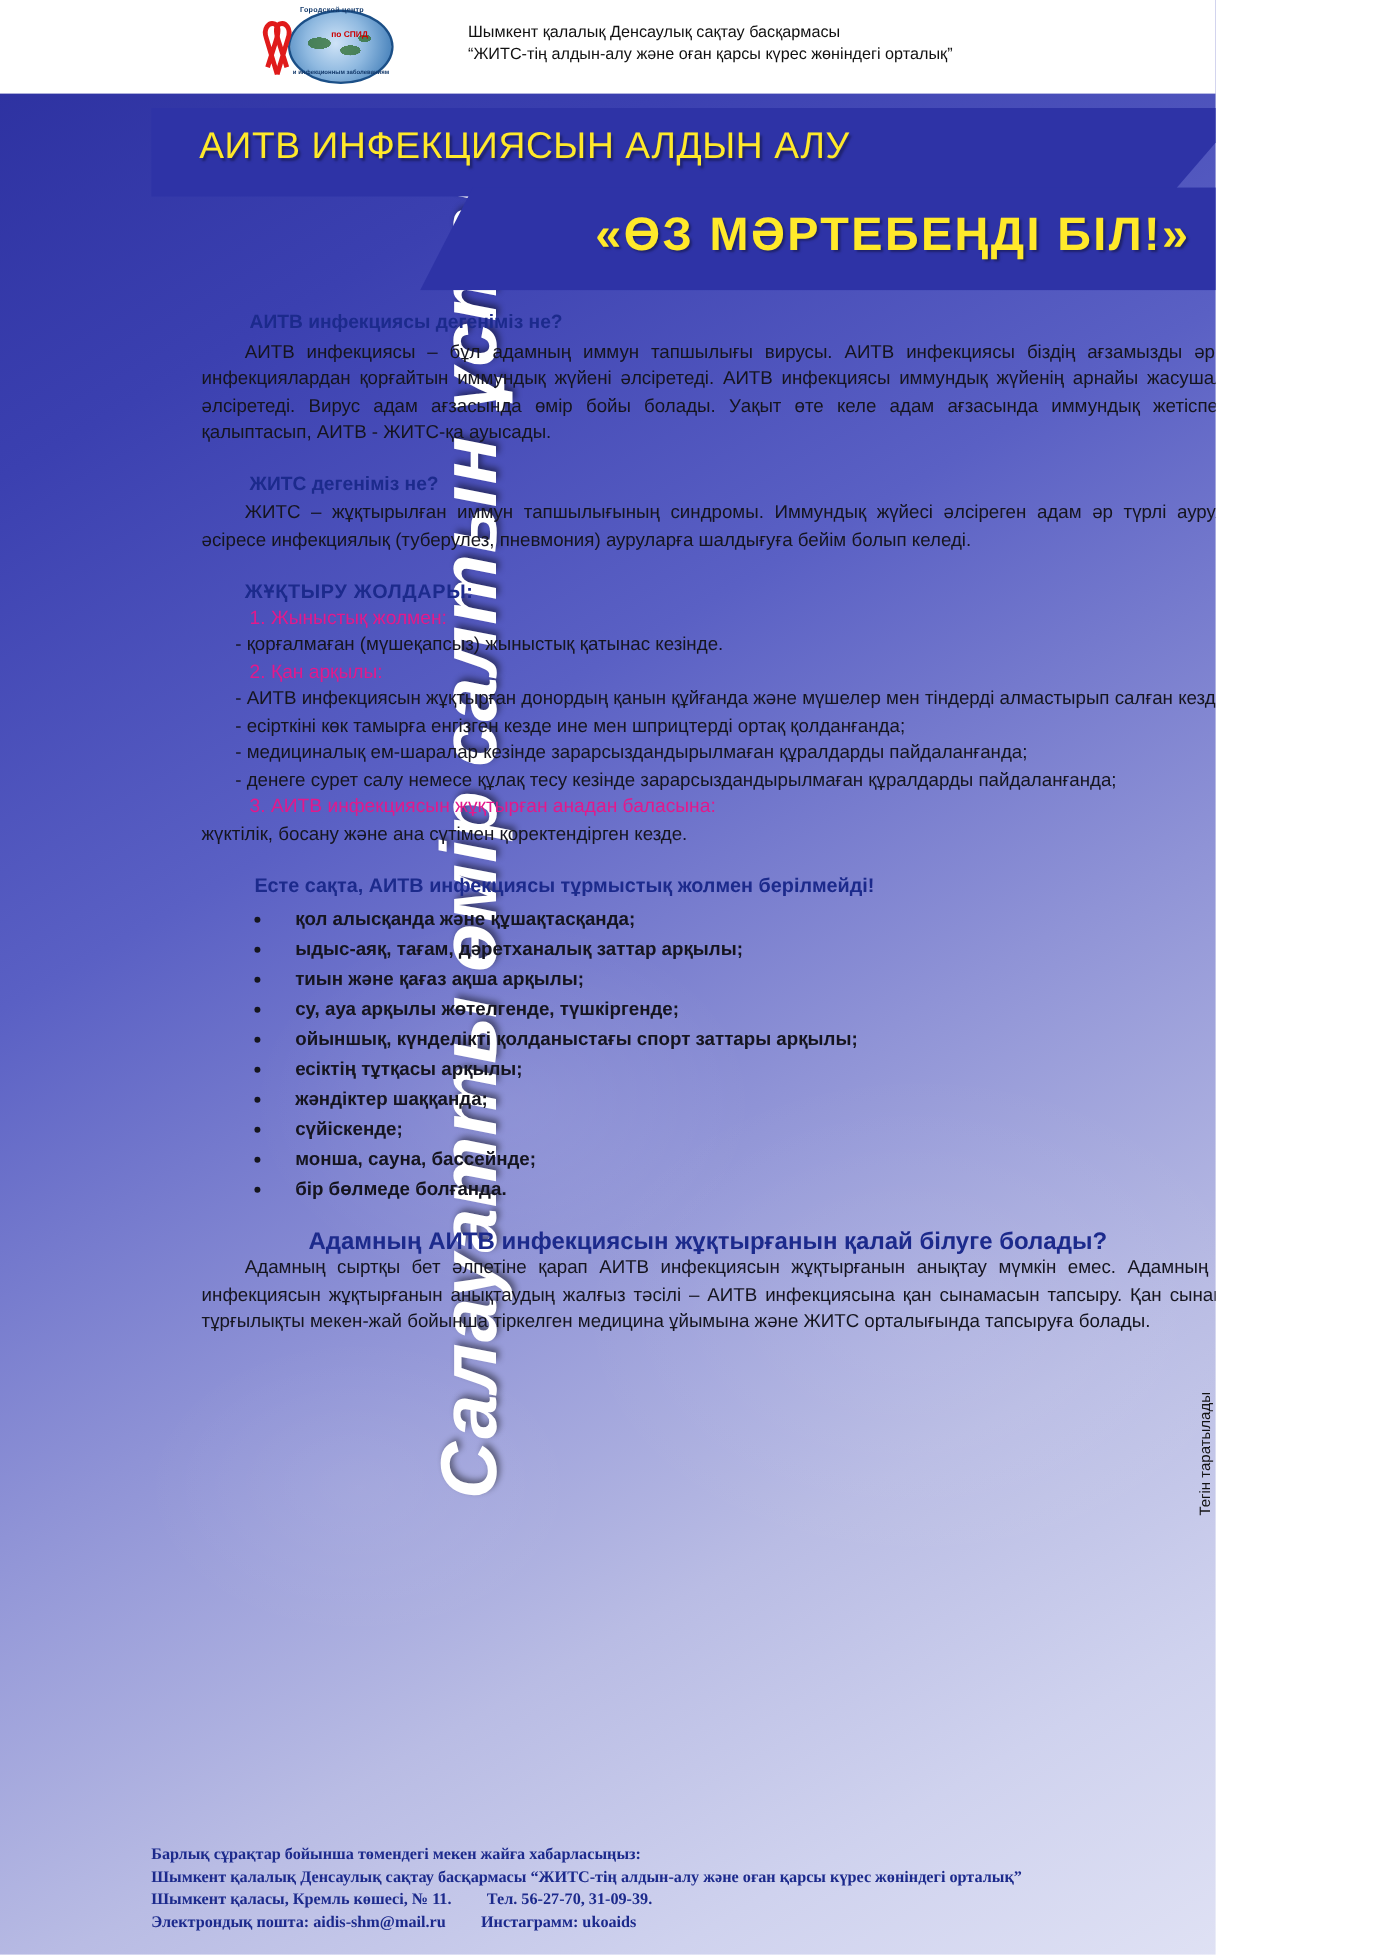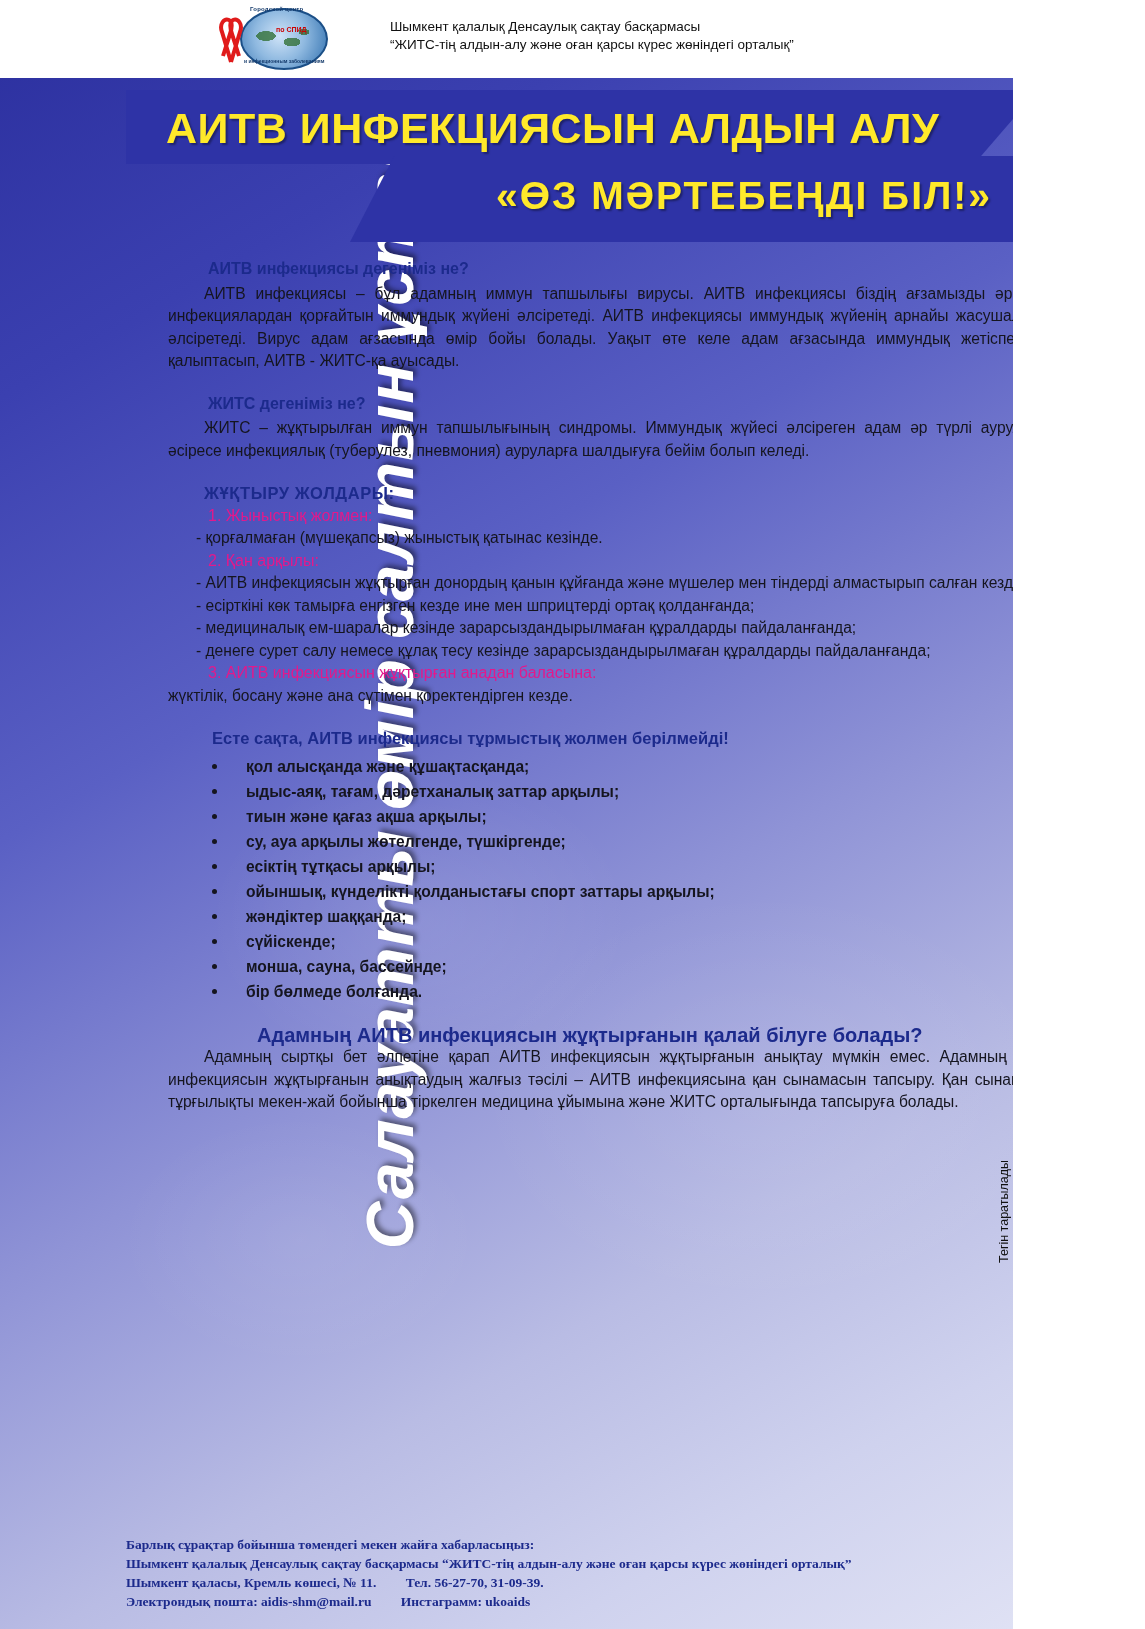--- a/index.html
+++ b/index.html
@@ -170,22 +170,22 @@
     width: 736px;
     height: 86px;
     background: #2e33a6;
     clip-path: polygon(6% 0, 100% 0, 100% 100%, 0 100%);
   }
   .banner-line1 {
     position: absolute;
     left: 40px;
     top: 14px;
     color: #ffe92a;
-    font-size: 43px;
-    font-weight: bold;
+    font-size: 31px;
+    font-weight: normal;
     letter-spacing: 0.5px;
     white-space: nowrap;
     text-shadow: 2px 2px 2px rgba(0,0,0,0.35);
   }
   .banner-line2 {
     position: absolute;
     left: 370px;
     top: 84px;
     color: #ffe92a;
     font-size: 39px;
@@ -353,22 +353,22 @@
     <p class="sub-line">жүктілік, босану  және ана сүтімен қоректендірген кезде.</p>
 
     <div class="gap-md"></div>
 
     <div class="note-head">Есте сақта,  АИТВ инфекциясы тұрмыстық жолмен берілмейді!</div>
     <ul class="bullets">
       <li>қол алысқанда және құшақтасқанда;</li>
       <li>ыдыс-аяқ, тағам, дәретханалық заттар арқылы;</li>
       <li>тиын және қағаз ақша арқылы;</li>
       <li>су, ауа арқылы жөтелгенде, түшкіргенде;</li>
+      <li>ойыншық, күнделікті қолданыстағы спорт заттары арқылы;</li>
       <li>есіктің тұтқасы арқылы;</li>
-      <li>ойыншық, күнделікті қолданыстағы спорт заттары арқылы;</li>
       <li>жәндіктер шаққанда;</li>
       <li>сүйіскенде;</li>
       <li>монша, сауна, бассейнде;</li>
       <li>бір бөлмеде болғанда.</li>
     </ul>
 
     <div class="gap-md"></div>
 
     <div class="q-head">Адамның АИТВ инфекциясын жұқтырғанын қалай білуге болады?</div>
     <p class="body">Адамның сыртқы бет әлпетіне қарап АИТВ инфекциясын жұқтырғанын  анықтау мүмкін емес. Адамның АИТВ инфекциясын жұқтырғанын анықтаудың жалғыз тәсілі – АИТВ инфекциясына қан сынамасын тапсыру. Қан сынамасын тұрғылықты мекен-жай бойынша тіркелген медицина ұйымына  және ЖИТС орталығында тапсыруға болады.</p>

